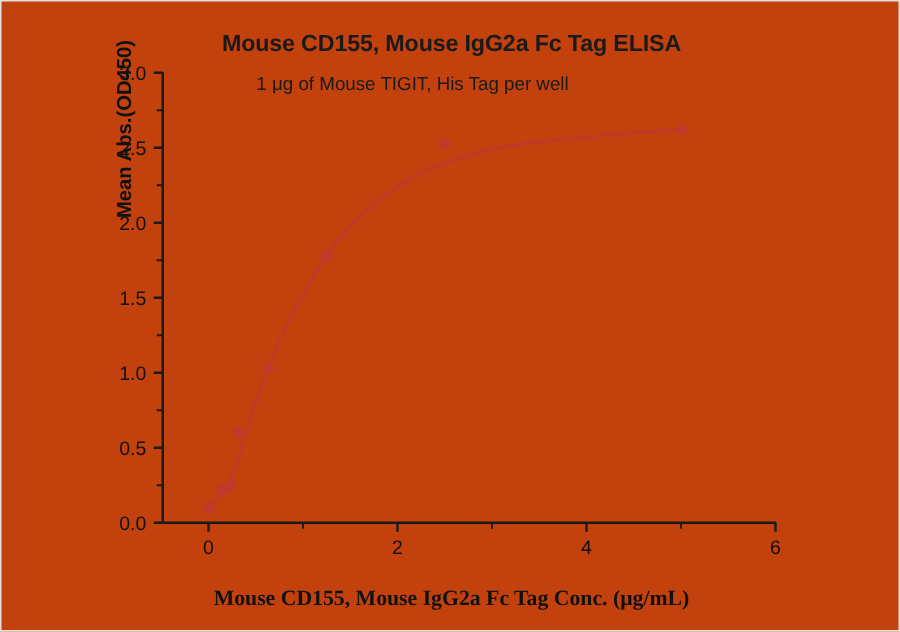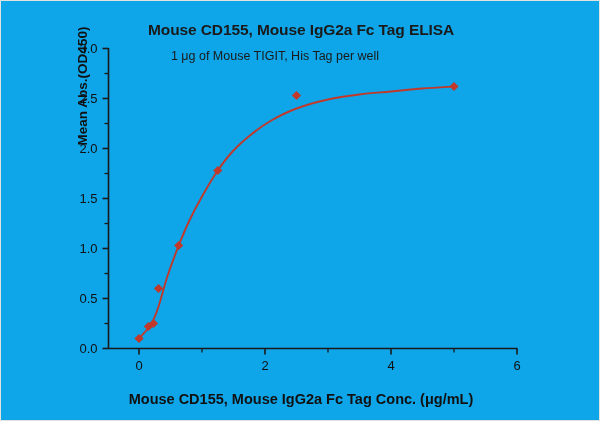--- a/index.html
+++ b/index.html
@@ -10,21 +10,21 @@
   body {
     width: 600px;
     height: 421px;
     font-family: "Liberation Sans", sans-serif;
     overflow: hidden;
   }
   #figure {
     position: relative;
     width: 600px;
     height: 421px;
-    background: #0ea5e9;
+    background: #c2410c;
     box-sizing: border-box;
     border: 1px solid #e2e2e2;
   }
   .chart-title {
     position: absolute;
     left: 0;
     top: 20px;
     width: 600px;
     text-align: center;
     font-size: 15.5px;
@@ -64,20 +64,21 @@
   }
   .xlabel {
     position: absolute;
     left: 0;
     top: 390px;
     width: 600px;
     text-align: center;
     font-size: 14.5px;
     font-weight: bold;
     color: #111111;
+    font-family: Liberation Serif, serif;
   }
   .plot-svg {
     position: absolute;
     left: 0;
     top: 0;
   }
   .tick-text {
     font-family: "Liberation Sans", sans-serif;
     font-size: 13px;
     fill: #111111;

